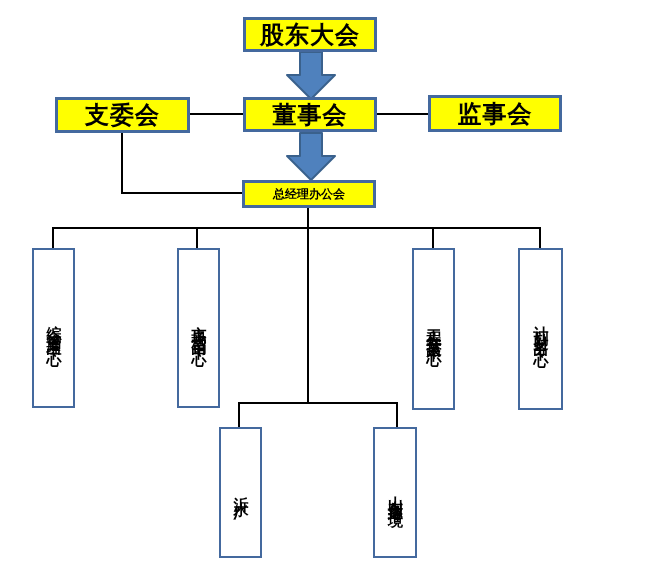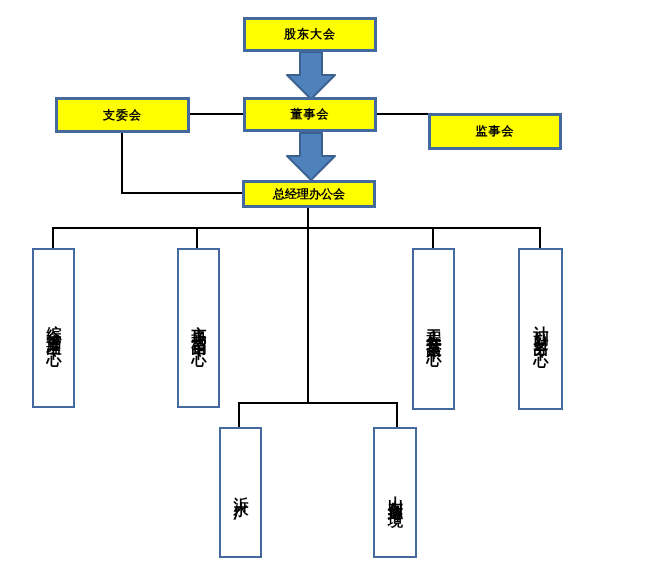--- a/index.html
+++ b/index.html
@@ -14,21 +14,21 @@
     position:absolute;
     box-sizing:border-box;
     display:flex;
     align-items:center;
     justify-content:center;
     text-align:center;
     background:#ffff00;
     border:3px solid #44699e;
     color:#000000;
     font-weight:bold;
-    font-size:12px;
+    font-size:24px;
     letter-spacing:1px;
   }
   .node.small{font-size:12px;letter-spacing:0;}
   .vnode{
     background:#ffffff;
     border:2px solid #44699e;
     font-size:15px;
     letter-spacing:0;
   }
   .vnode .vtext{
@@ -73,21 +73,21 @@
   </div>
 
   <div class="node" style="left:243px;top:97px;width:134px;height:35px;">
     <span>董事会</span>
   </div>
 
   <div class="node" style="left:55px;top:97px;width:135px;height:36px;">
     <span>支委会</span>
   </div>
 
-  <div class="node" style="left:428px;top:113px;width:134px;height:37px;">
+  <div class="node" style="left:428px;top:95px;width:134px;height:37px;">
     <span>监事会</span>
   </div>
 
   <div class="node small" style="left:242px;top:180px;width:134px;height:28px;">
     <span>总经理办公会</span>
   </div>
 
   <div class="node vnode" style="left:32px;top:248px;width:43px;height:160px;">
     <span class="vtext">综合管理中心</span>
   </div>

